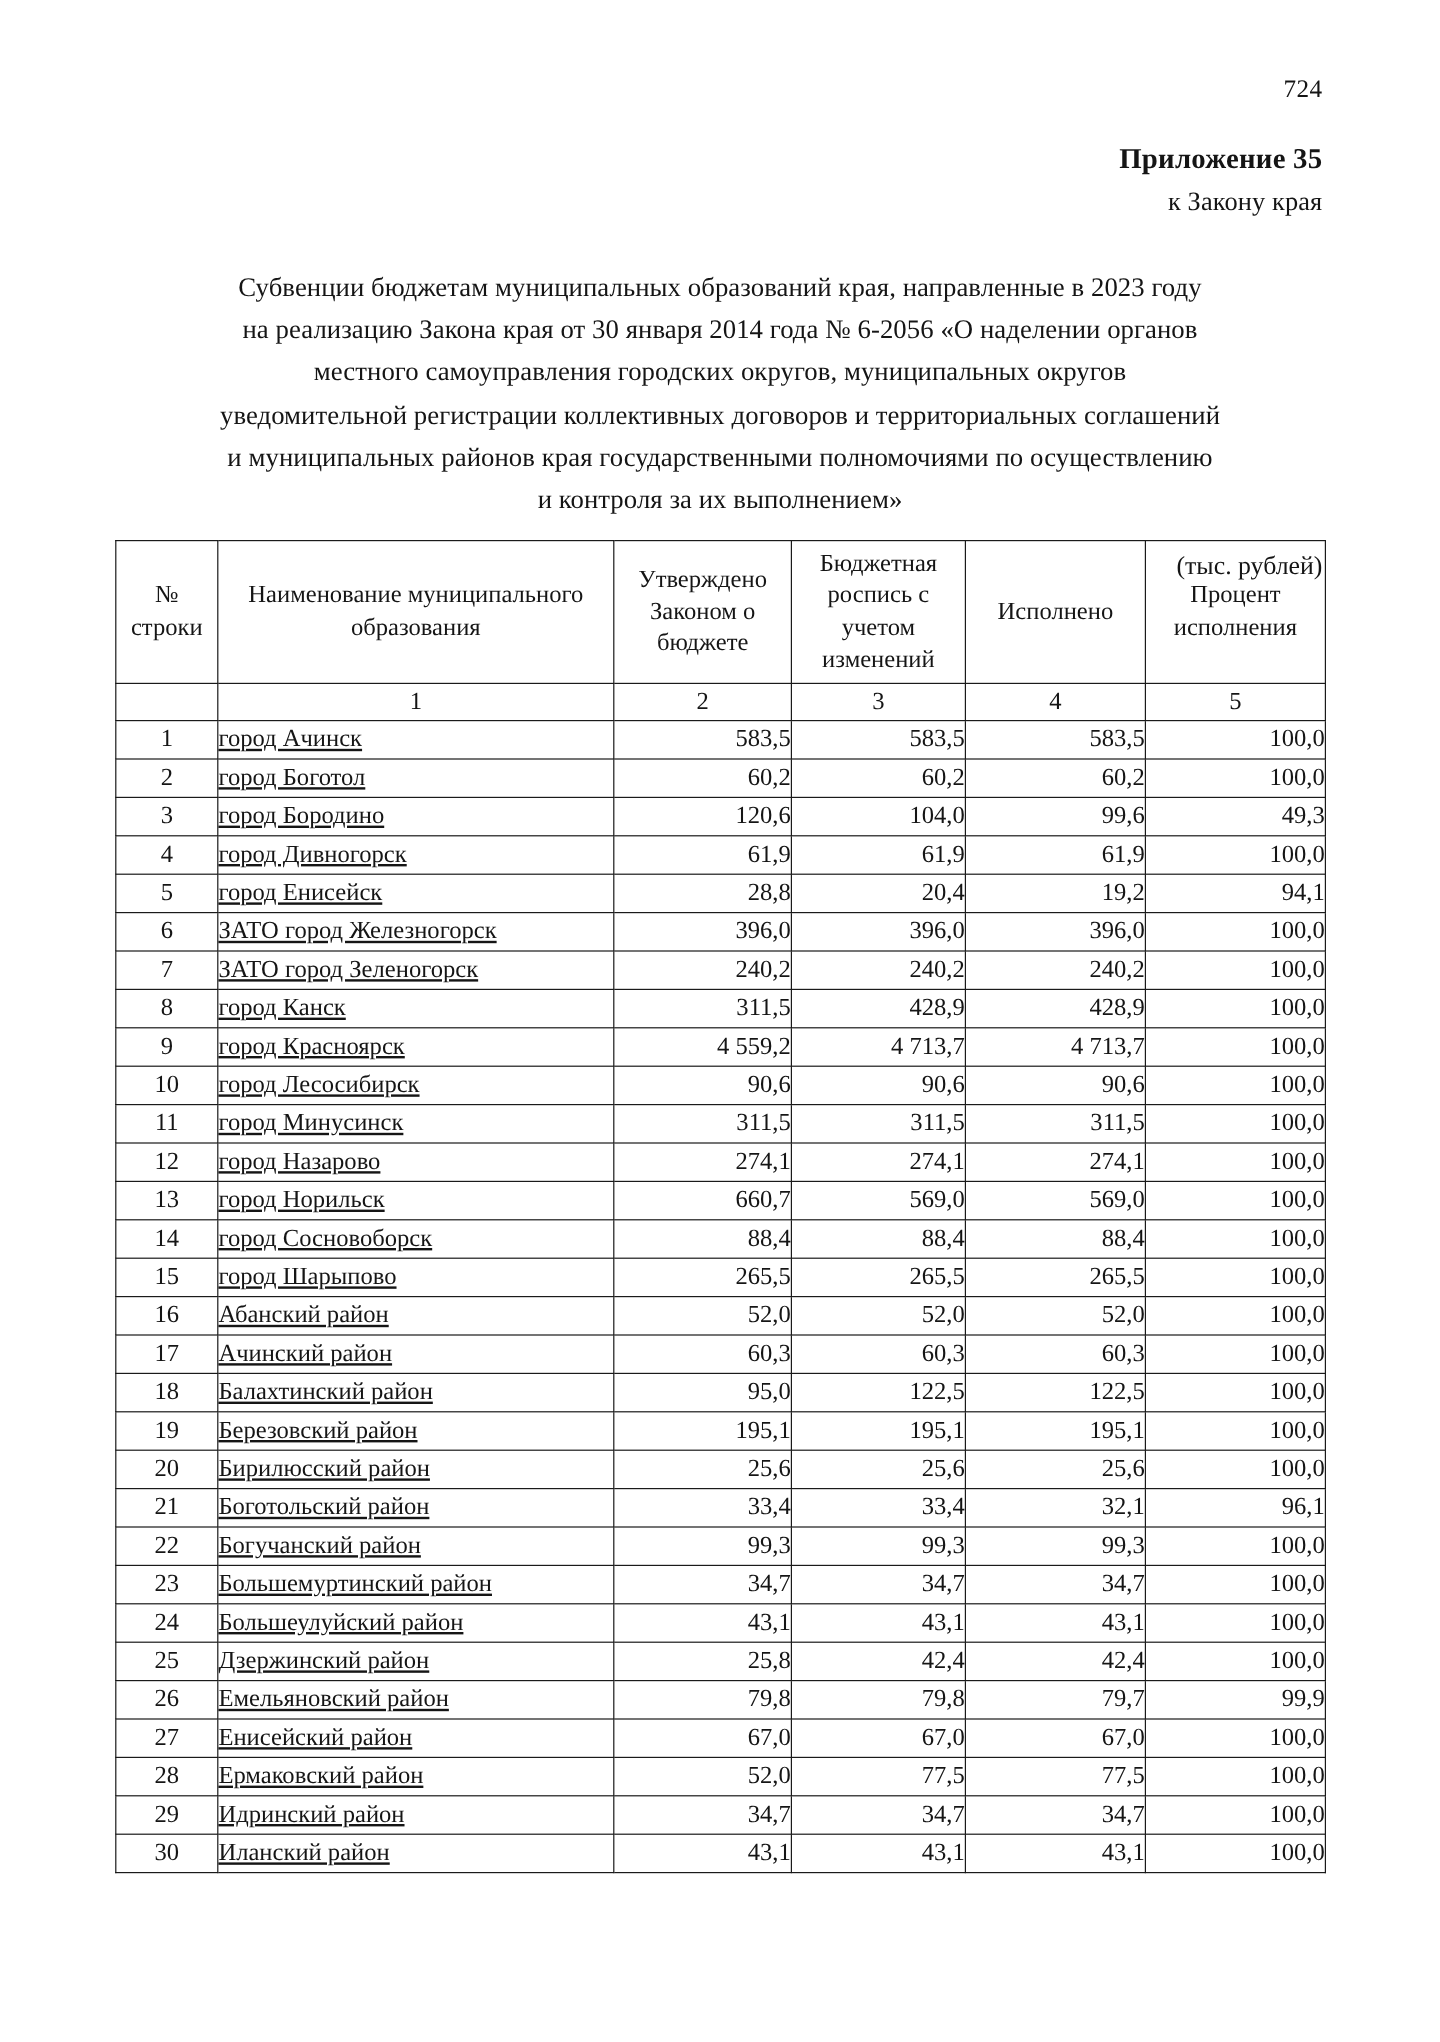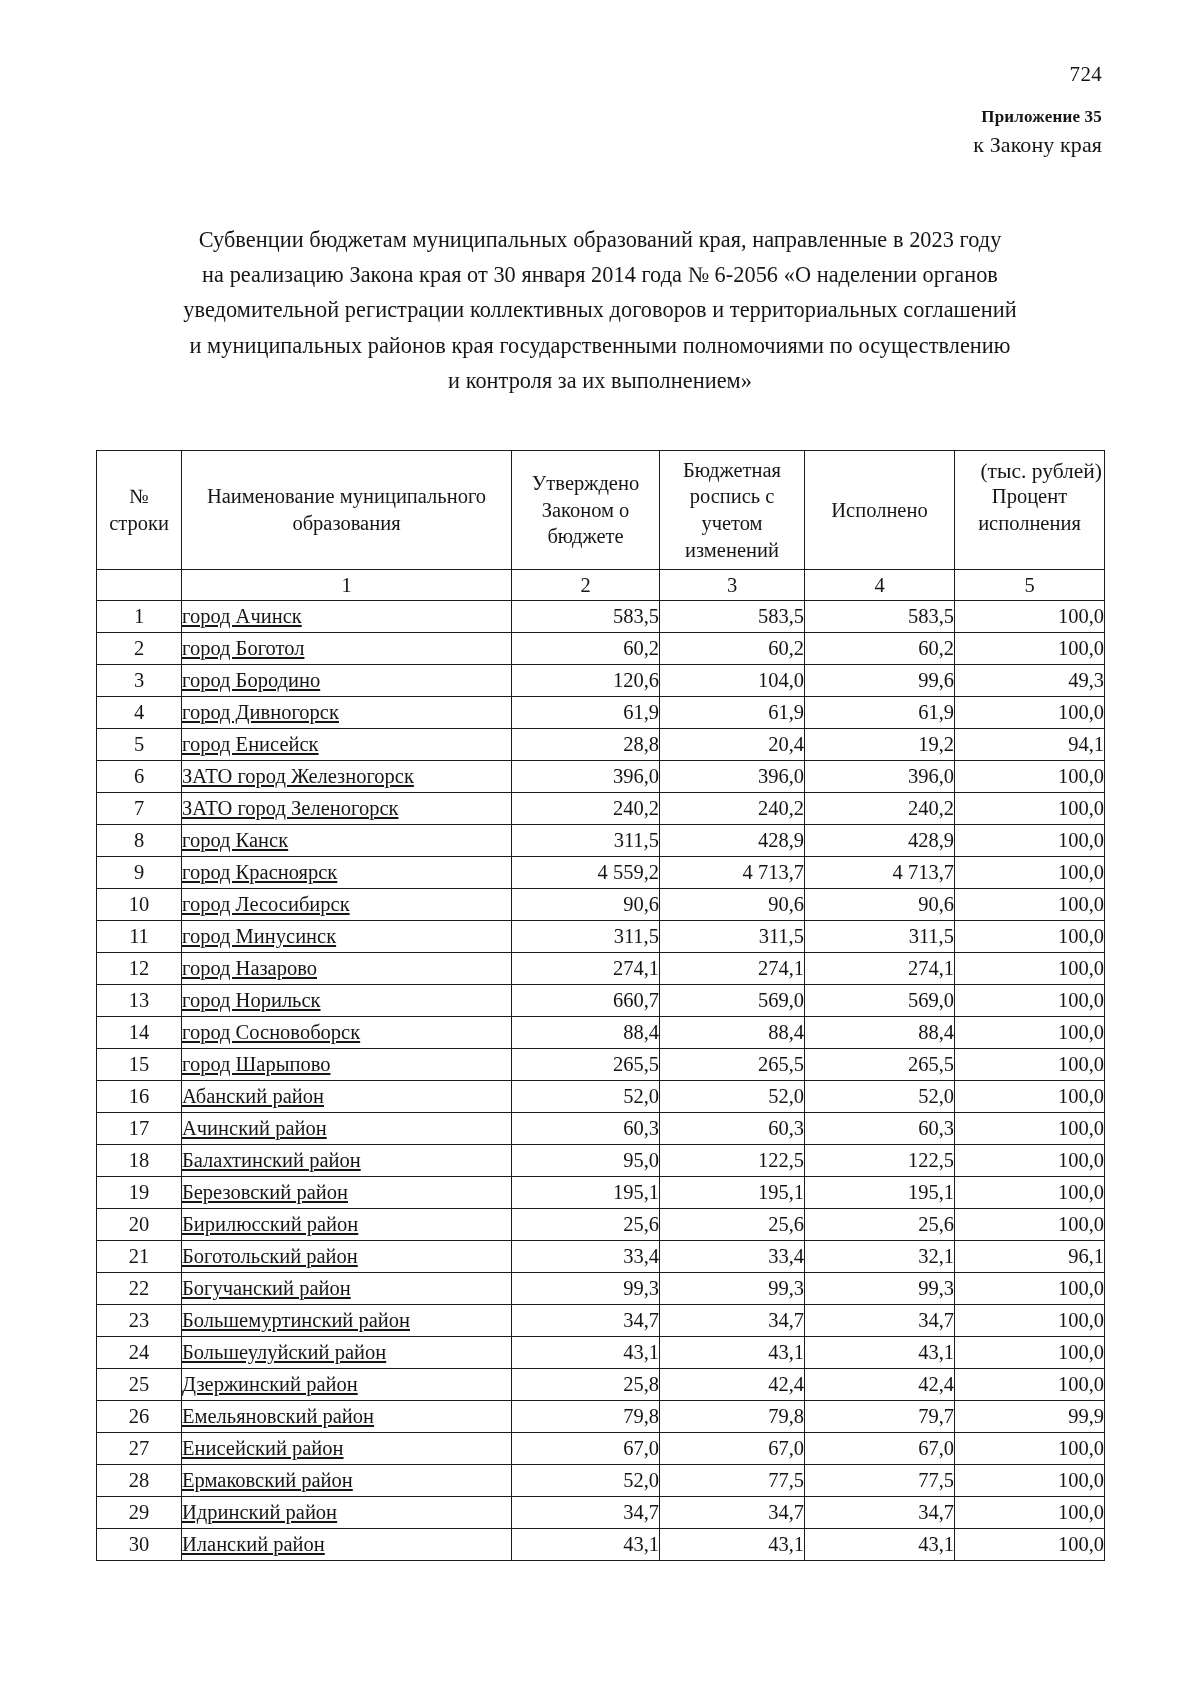--- a/index.html
+++ b/index.html
@@ -34,23 +34,24 @@
 
   
   .appendix-block {
     position: absolute;
     top: 104px;
     right: 98px;
     text-align: right;
     line-height: 1.48;
   }
   .appendix-title {
-    font-size: 17px;
+    font-size: 24px;
     font-weight: bold;
     letter-spacing: 0.2px;
+    margin-top: 12px;
   }
   .appendix-line {
     font-size: 22px;
     letter-spacing: 0.1px;
     margin-left: 48px;
   }
 
   
   .doc-title {
     position: absolute;
@@ -146,20 +147,21 @@
   <div class="page-number">724</div>
 
   <div class="appendix-block">
     <div class="appendix-title">Приложение 35</div>
     <div class="appendix-line">к Закону края</div>
   </div>
 
   <div class="doc-title">
     <span class="tl">Субвенции бюджетам муниципальных образований края, направленные в 2023 году</span>
     <span class="tl">на реализацию Закона края от 30 января 2014 года № 6-2056 «О наделении органов</span>
+    <span class="tl">местного самоуправления городских округов, муниципальных округов</span>
     <span class="tl">уведомительной регистрации коллективных договоров и территориальных соглашений</span>
     <span class="tl">и муниципальных районов края государственными полномочиями по осуществлению</span>
     <span class="tl">и контроля за их выполнением»</span>
   </div>
 
   <div class="units-note">(тыс. рублей)</div>
 
   <div class="table-wrap">
     <table class="data">
       <colgroup>

